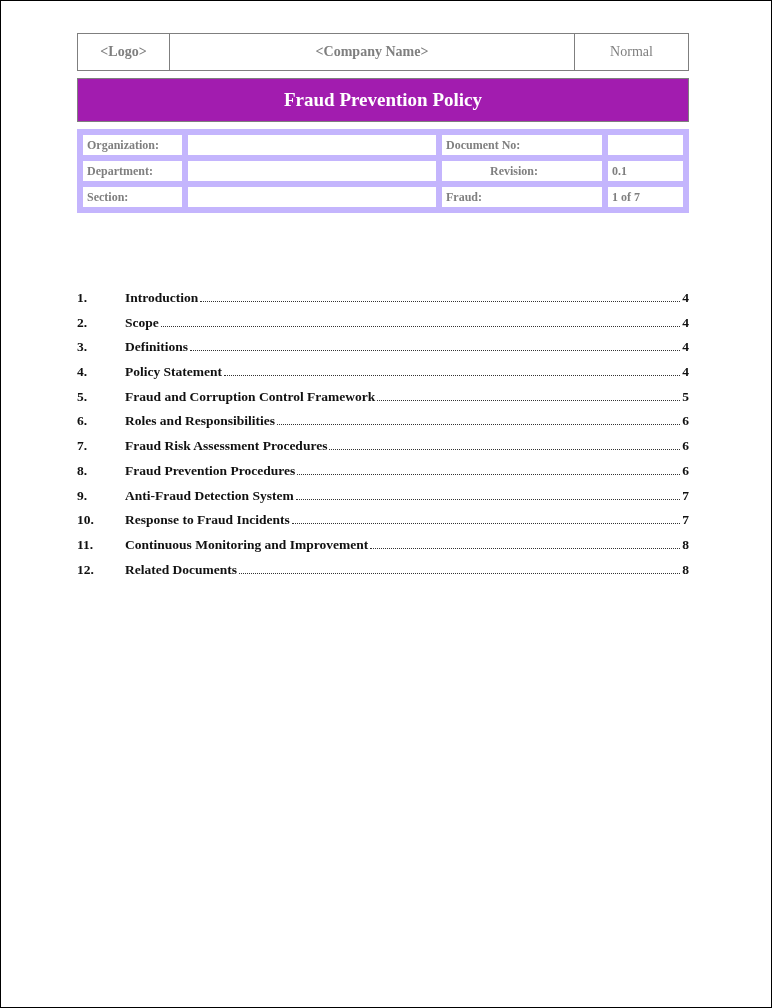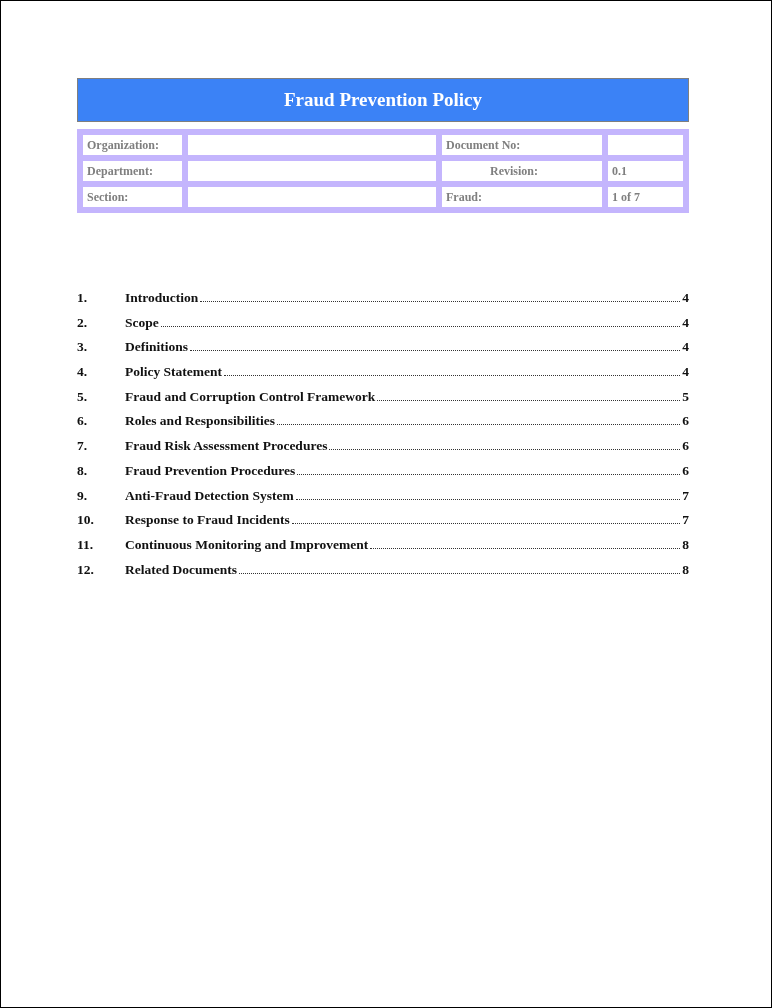--- a/index.html
+++ b/index.html
@@ -6,21 +6,21 @@
   body { width:772px; height:1008px; position:relative; overflow:hidden;
          font-family:"DejaVu Serif", "Liberation Serif", serif; }
   .page { position:absolute; left:0; top:0; width:770px; height:1006px;
           border:1px solid #000; background:#fff; }
   table { border-collapse:collapse; }
   .hdr { position:absolute; left:76px; top:32px; width:612px; height:38px; }
   .hdr td { border:1px solid #7f7f7f; color:#7f7f7f; text-align:center;
             font-family:"Liberation Serif","DejaVu Serif",serif; font-size:14px; padding:0; }
   .hdr .b { font-weight:bold; }
   .titlebar { position:absolute; left:76px; top:77px; width:610px; height:42px;
-              background:#3b82f6; border:1px solid #7f7f7f; color:#fff;
+              background:#a21caf; border:1px solid #7f7f7f; color:#fff;
               font-family:"Liberation Serif","DejaVu Serif",serif; font-weight:bold;
               font-size:19px; display:flex; align-items:center; justify-content:center; }
   .meta { position:absolute; left:76px; top:128px; width:612px; }
   .meta td { border:6px solid #c4b5fd; color:#7f7f7f; font-weight:bold;
              font-family:"Liberation Serif","DejaVu Serif",serif; font-size:12px;
              height:20px; padding:0 4px; }
   .toc-title { position:absolute; left:76px; top:252px; width:612px; text-align:center;
                font-family:"Liberation Serif","DejaVu Serif",serif; font-weight:bold; font-size:17px; color:#111; }
   .toc { position:absolute; left:76px; top:289px; width:612px; }
   .toc-row { display:flex; align-items:baseline; height:24.7px;
@@ -28,20 +28,29 @@
   .toc-num { width:48px; flex:none; }
   .toc-label { flex:none; white-space:nowrap; }
   .toc-dots { flex:1; border-bottom:1px dotted #333; margin:0 2px 3px 2px; height:1px; }
   .toc-page { flex:none; }
 </style>
 </head>
 <body>
 
 <div class="page">
 
+  <table class="hdr">
+    <tbody>
+        <tr>
+      <td class="b" style="width:91px">&lt;Logo&gt;</td>
+      <td class="b" style="width:404px">&lt;Company Name&gt;</td>
+      <td>Normal</td>
+    </tr>
+  </tbody>
+    </table>
 
   <div class="titlebar">Fraud Prevention Policy</div>
 
   <table class="meta">
     <tbody id="meta-body">
         <tr>
           <td style="width: 91px;">Organization:</td>
           <td style="width: 240px;"></td>
           <td style="width: 108px;">Document No:</td>
           <td></td>

